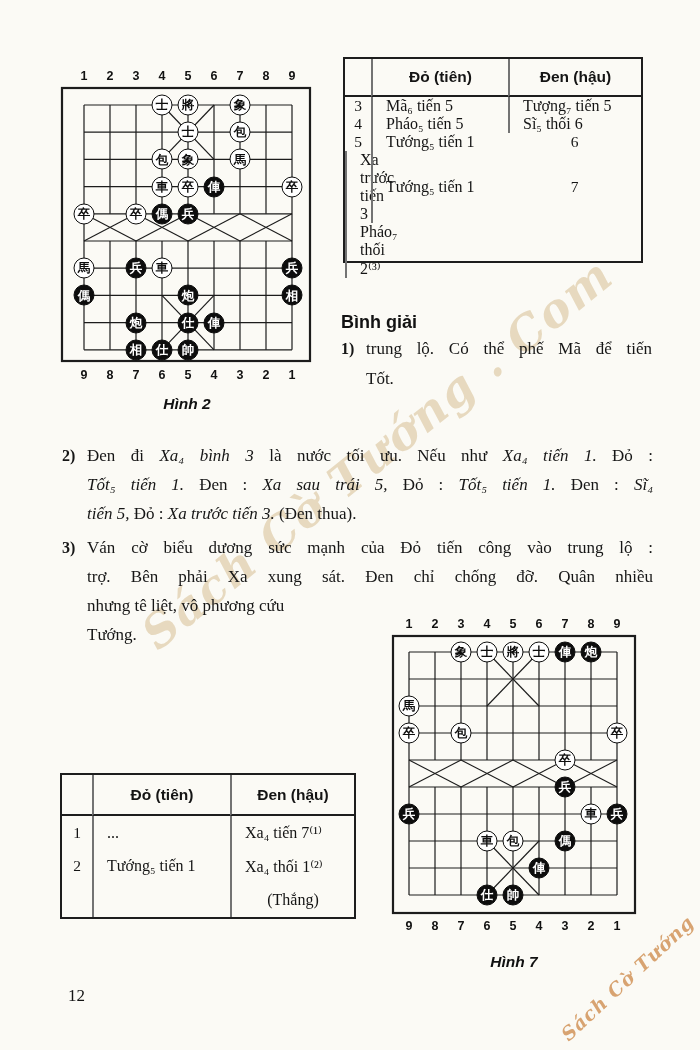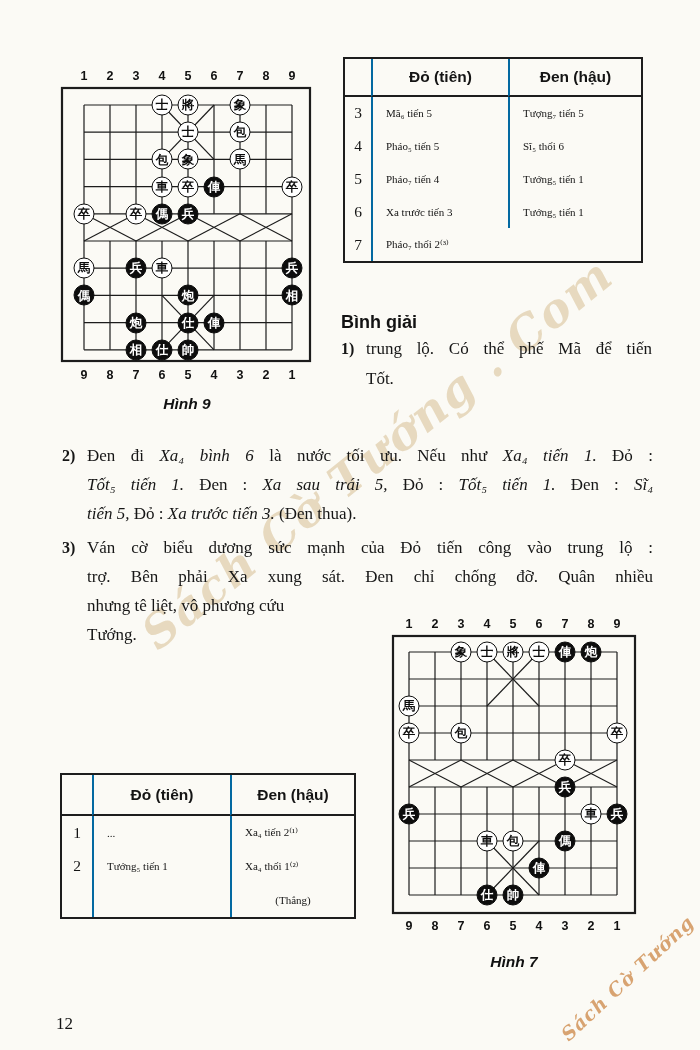--- a/index.html
+++ b/index.html
@@ -27,26 +27,26 @@
       box-sizing:border-box;}
   .pc.blk{background:#fff; border:1.7px solid #0d0d0d; color:#0d0d0d;}
   .pc.red{background:#0d0d0d; border:1.7px solid #0d0d0d; color:#fff;}
   .caption{position:absolute; text-align:center;
       font-family:"Liberation Sans","DejaVu Sans",sans-serif;
       font-weight:bold; font-style:italic; font-size:15.5px; color:#111;}
   
   .tbl{position:absolute; border:2px solid #1d1d1d; box-sizing:border-box; background:transparent;}
   .tbl-inner{display:grid; width:100%; height:100%;}
   .th,.td{display:flex; align-items:center; box-sizing:border-box;
-      font-size:11px; color:#141414;}
+      font-size:16px; color:#141414;}
   .th{justify-content:center; font-family:"Liberation Sans","DejaVu Sans",sans-serif;
       font-weight:bold; font-size:15.5px; border-bottom:2px solid #1d1d1d;}
   .td.c0{justify-content:center; font-size:15.5px;}
   .td.c1,.td.c2{padding-left:13px;}
-  .vline{border-left:2px solid #0369a1;}
+  .vline{border-left:2px solid #737373;}
   .td.ctr{justify-content:center; padding-left:0;}
   
   .h-sans{position:absolute; font-family:"Liberation Sans","DejaVu Sans",sans-serif;
       font-weight:bold; font-size:18px; color:#121212;}
   .para{position:absolute;}
   .pnum{position:absolute; left:0; top:0; font-weight:bold;}
   .plines{margin-left:25px;}
   .pline{font-size:17px; white-space:nowrap;}
   .pline.just{white-space:normal; text-align:justify; text-align-last:justify;}
   .it{font-style:italic;}
@@ -151,21 +151,20 @@
       <div class="th"></div>
       <div class="th vline">Đỏ (tiên)</div>
       <div class="th vline">Đen (hậu)</div>
     <div class="td c0">3</div>
         <div class="td c1 vline">Mã₆ tiến 5</div>
         <div class="td c2 vline">Tượng₇ tiến 5</div>
         <div class="td c0">4</div>
         <div class="td c1 vline">Pháo₅ tiến 5</div>
         <div class="td c2 vline">Sĩ₅ thối 6</div>
         <div class="td c0">5</div>
-        <div class="td c1 vline">Pháo₇ tiến 4</div>
         <div class="td c2 vline">Tướng₅ tiến 1</div>
         <div class="td c0">6</div>
         <div class="td c1 vline">Xa trước tiến 3</div>
         <div class="td c2 vline">Tướng₅ tiến 1</div>
         <div class="td c0">7</div>
         <div class="td c1 vline">Pháo₇ thối 2⁽³⁾</div>
       </div>
   </div>
 
   <div class="h-sans" style="left:341px; top:312px;">Bình giải</div>
@@ -174,21 +173,21 @@
     <span class="pnum">1)</span>
     <div class="plines">
         <div class="pline just"><span>trung lộ. Có thể phế Mã để tiến</span></div>
         <div class="pline"><span>Tốt.</span></div>
       </div>
   </div>
 
   <div class="para" style="left:62px; top:441px; width:591px; line-height:29px;">
     <span class="pnum">2)</span>
     <div class="plines">
-        <div class="pline just"><span>Đen đi </span><span class="it">Xa₄ bình 6</span><span> là nước tối ưu. Nếu như </span><span class="it">Xa₄ tiến 1.</span><span> Đỏ :</span></div>
+        <div class="pline just"><span>Đen đi </span><span class="it">Xa₄ bình 3</span><span> là nước tối ưu. Nếu như </span><span class="it">Xa₄ tiến 1.</span><span> Đỏ :</span></div>
         <div class="pline just"><span class="it">Tốt₅ tiến 1.</span><span> Đen : </span><span class="it">Xa sau trái 5,</span><span> Đỏ : </span><span class="it">Tốt₅ tiến 1.</span><span> Đen : </span><span class="it">Sĩ₄</span></div>
         <div class="pline"><span class="it">tiến 5,</span><span> Đỏ : </span><span class="it">Xa trước tiến 3.</span><span> (Đen thua).</span></div>
       </div>
   </div>
 
   <div class="para" style="left:62px; top:533px; width:591px; line-height:29px;">
     <span class="pnum">3)</span>
     <div class="plines">
         <div class="pline just"><span>Ván cờ biểu dương sức mạnh của Đỏ tiến công vào trung lộ :</span></div>
         <div class="pline just"><span>trợ. Bên phải Xa xung sát. Đen chỉ chống đỡ. Quân nhiều</span></div>
@@ -198,34 +197,34 @@
   </div>
 
 
   <div class="tbl" id="table2" style="left:60px; top:773px; width:296px; height:146px;">
     <div class="tbl-inner" id="table2-grid" style="grid-template-columns:30px 138px 1fr; grid-template-rows:41px repeat(3,1fr);">
       <div class="th"></div>
       <div class="th vline">Đỏ (tiên)</div>
       <div class="th vline">Đen (hậu)</div>
     <div class="td c0">1</div>
         <div class="td c1 vline">...</div>
-        <div class="td c2 vline">Xa₄ tiến 2⁽¹⁾</div>
+        <div class="td c2 vline">Xa₄ tiến 7⁽¹⁾</div>
         <div class="td c0">2</div>
         <div class="td c1 vline">Tướng₅ tiến 1</div>
         <div class="td c2 vline">Xa₄ thối 1⁽²⁾</div>
         <div class="td c0"></div>
         <div class="td c1 vline"></div>
         <div class="td c2 vline ctr">(Thắng)</div>
       </div>
   </div>
 
-  <div class="caption" style="left:150px; top:395px; width:74px;">Hình 9</div>
+  <div class="caption" style="left:150px; top:395px; width:74px;">Hình 2</div>
   <div class="caption" style="left:477px; top:953px; width:74px;">Hình 7</div>
 
-  <div class="pageno" style="left:56px; top:986px;margin-top:28px;">12</div>
+  <div class="pageno" style="left:68px; top:986px;">12</div>
 
 <div class="fnum" style="left: 84px; top: 76px;">1</div>
     <div class="fnum" style="left: 110px; top: 76px;">2</div>
     <div class="fnum" style="left: 136px; top: 76px;">3</div>
     <div class="fnum" style="left: 162px; top: 76px;">4</div>
     <div class="fnum" style="left: 188px; top: 76px;">5</div>
     <div class="fnum" style="left: 214px; top: 76px;">6</div>
     <div class="fnum" style="left: 240px; top: 76px;">7</div>
     <div class="fnum" style="left: 266px; top: 76px;">8</div>
     <div class="fnum" style="left: 292px; top: 76px;">9</div>

